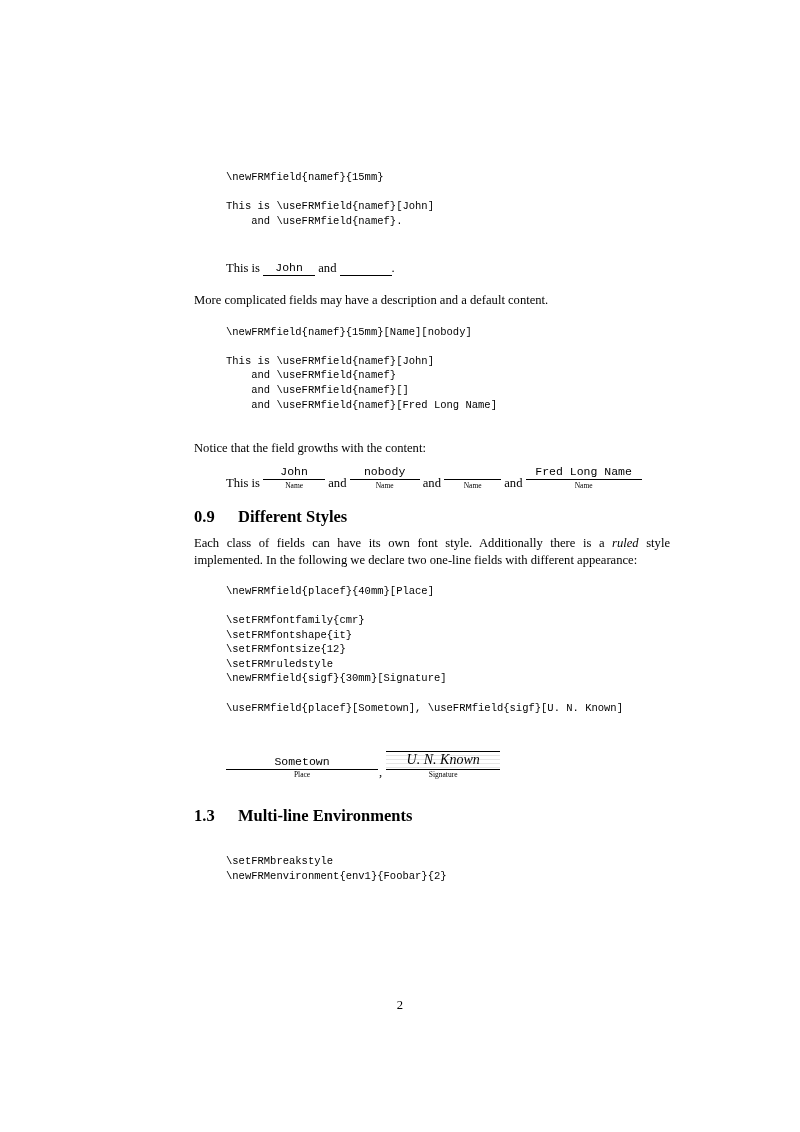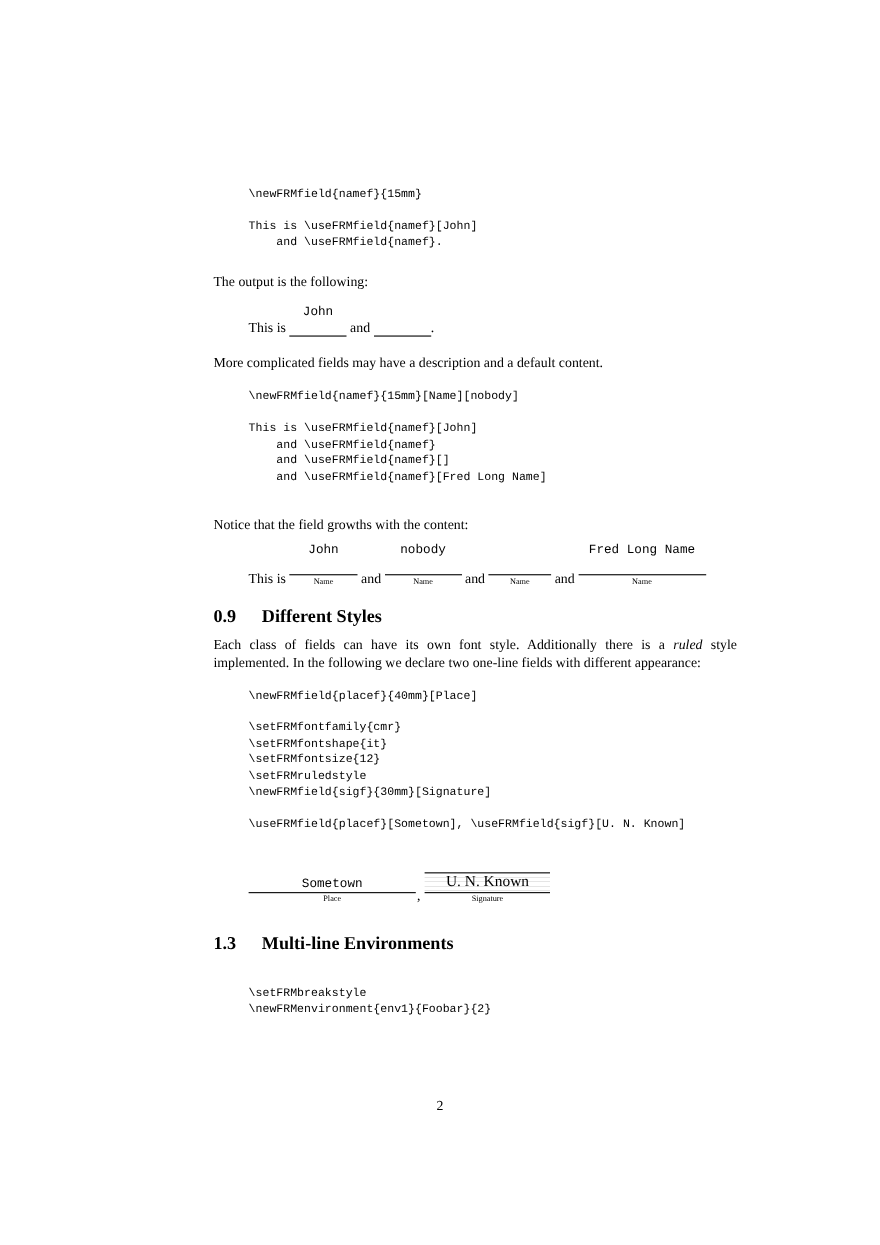--- a/index.html
+++ b/index.html
@@ -62,21 +62,21 @@
   .outline .txt { white-space: pre; }
 
   .field {
     display: inline-block;
     position: relative;
     text-align: center;
     border-bottom: 0.8px solid #000;
     font-family: "Liberation Mono", monospace;
     font-size: 11.5px;
     line-height: 13px;
-    padding-bottom: 15px;
+    padding-bottom: 1px;
     vertical-align: bottom;
   }
   .field.blank { color: transparent; }
   .fieldgroup {
     display: inline-block;
     text-align: center;
     vertical-align: bottom;
   }
   .fieldgroup .desc {
     font-family: "Liberation Serif", serif;
@@ -110,20 +110,21 @@
     border-bottom: 0.8px solid #000;
     font-family: "Liberation Mono", monospace;
     font-size: 11.5px;
     padding-bottom: 1px;
   }
   .sig-sign {
     display: inline-block;
     width: 114px;
     text-align: center;
     font-family: "Liberation Serif", serif;
+    font-style: italic;
     font-size: 14px;
     padding-bottom: 1px;
     border-top: 0.8px solid #000;
     border-bottom: 0.8px solid #000;
     background:
       repeating-linear-gradient(
         to bottom,
         rgba(0,0,0,0) 0px,
         rgba(0,0,0,0) 3px,
         rgba(0,0,0,0.10) 3px,
@@ -155,21 +156,20 @@
 <div class="page">
   <div class="content">
 
     <div class="code">\newFRMfield{namef}{15mm}</div>
     <div class="code-gap"></div>
     <div class="code">This is \useFRMfield{namef}[John]
     and \useFRMfield{namef}.</div>
 
     <div class="spacer-20"></div>
 
-    <p class="para">The output is the following:</p>
 
     <div class="spacer-12"></div>
 
     <div class="outline">
       <span class="txt">This is</span>
       <span class="txt">&nbsp;</span>
       <span class="field" style="width:52px">John</span>
       <span class="txt">&nbsp;</span>
       <span class="txt">and</span>
       <span class="txt">&nbsp;</span>

